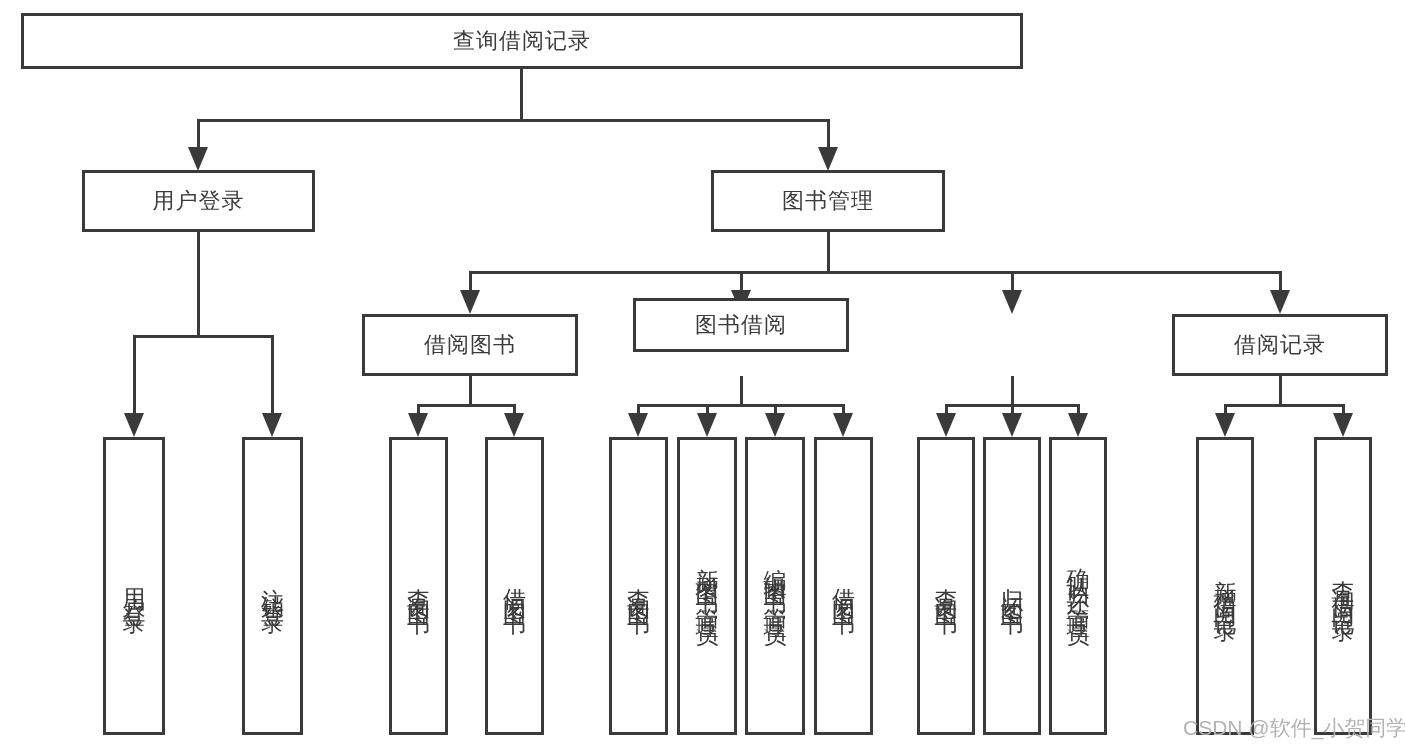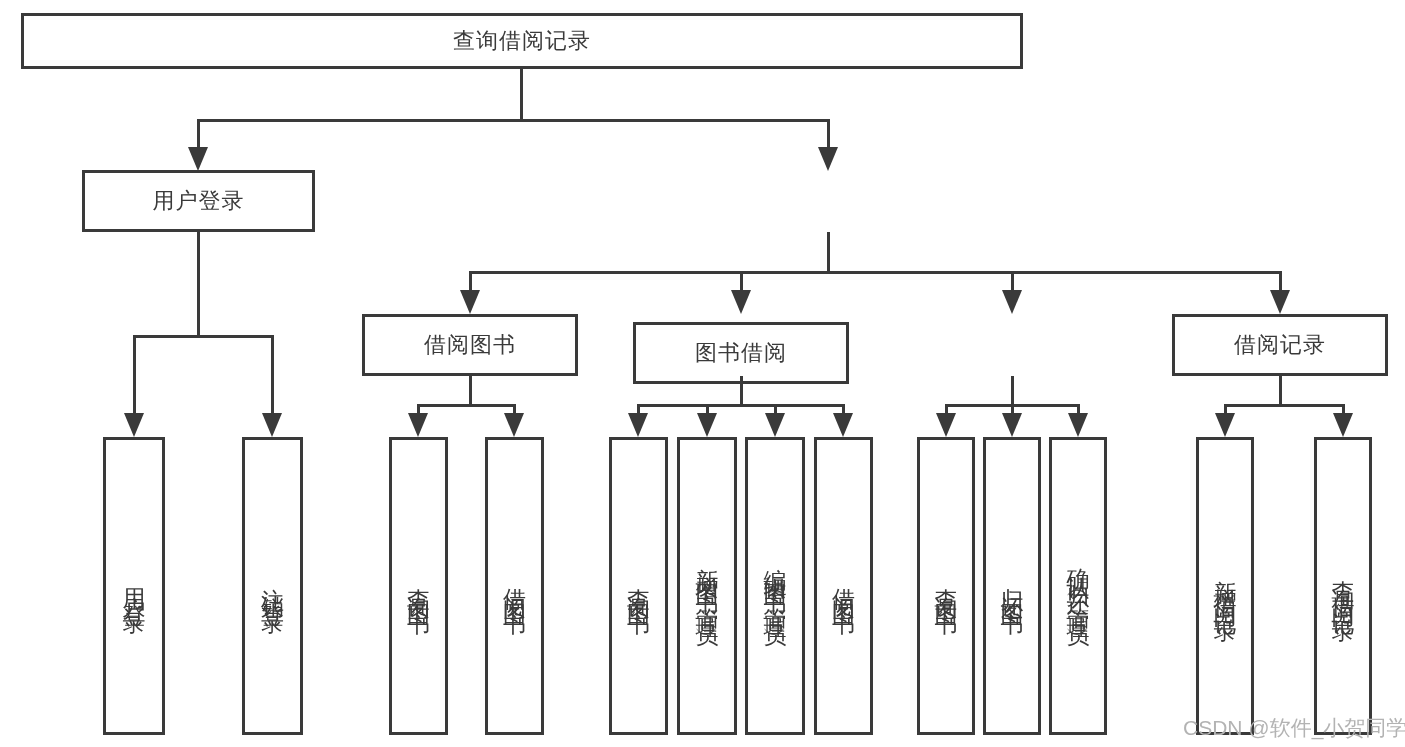--- a/index.html
+++ b/index.html
@@ -68,20 +68,23 @@
     <div class="hline" style="left:197px; top:119px; width:633px;"></div>
     <div class="vline" style="left:197px; top:119px; height:33px;"></div>
     <div class="arrow" style="left:188px; top:147px;"></div>
     <div class="vline" style="left:827px; top:119px; height:33px;"></div>
     <div class="arrow" style="left:818px; top:147px;"></div>
   </div>
 
   <div class="box" style="left:82px; top:170px; width:233px; height:62px;">
     <span class="hlabel">用户登录</span>
   </div>
+  <div class="box" style="left:711px; top:170px; width:234px; height:62px;">
+    <span class="hlabel">图书管理</span>
+  </div>
 
   <div>
     <div class="vline" style="left:197px; top:232px; height:104px;"></div>
     <div class="hline" style="left:133px; top:335px; width:140px;"></div>
     <div class="vline" style="left:133px; top:335px; height:82px;"></div>
     <div class="arrow" style="left:124px; top:413px;"></div>
     <div class="vline" style="left:271px; top:335px; height:82px;"></div>
     <div class="arrow" style="left:262px; top:413px;"></div>
   </div>
 
@@ -94,21 +97,21 @@
     <div class="arrow" style="left:731px;  top:290px;"></div>
     <div class="vline" style="left:1011px; top:271px; height:22px;"></div>
     <div class="arrow" style="left:1002px; top:290px;"></div>
     <div class="vline" style="left:1279px; top:271px; height:22px;"></div>
     <div class="arrow" style="left:1270px; top:290px;"></div>
   </div>
 
   <div class="box" style="left:362px; top:314px; width:216px; height:62px;">
     <span class="hlabel">借阅图书</span>
   </div>
-  <div class="box" style="left:633px; top:322px; width:216px; height:62px;">
+  <div class="box" style="left:633px; top:298px; width:216px; height:54px;">
     <span class="hlabel">图书借阅</span>
   </div>
   <div class="box" style="left:1172px; top:314px; width:216px; height:62px;">
     <span class="hlabel">借阅记录</span>
   </div>
 
   <div>
     <div class="vline" style="left:469px; top:376px; height:31px;"></div>
     <div class="hline" style="left:417px; top:404px; width:99px;"></div>
     <div class="vline" style="left:417px; top:404px; height:13px;"></div>

